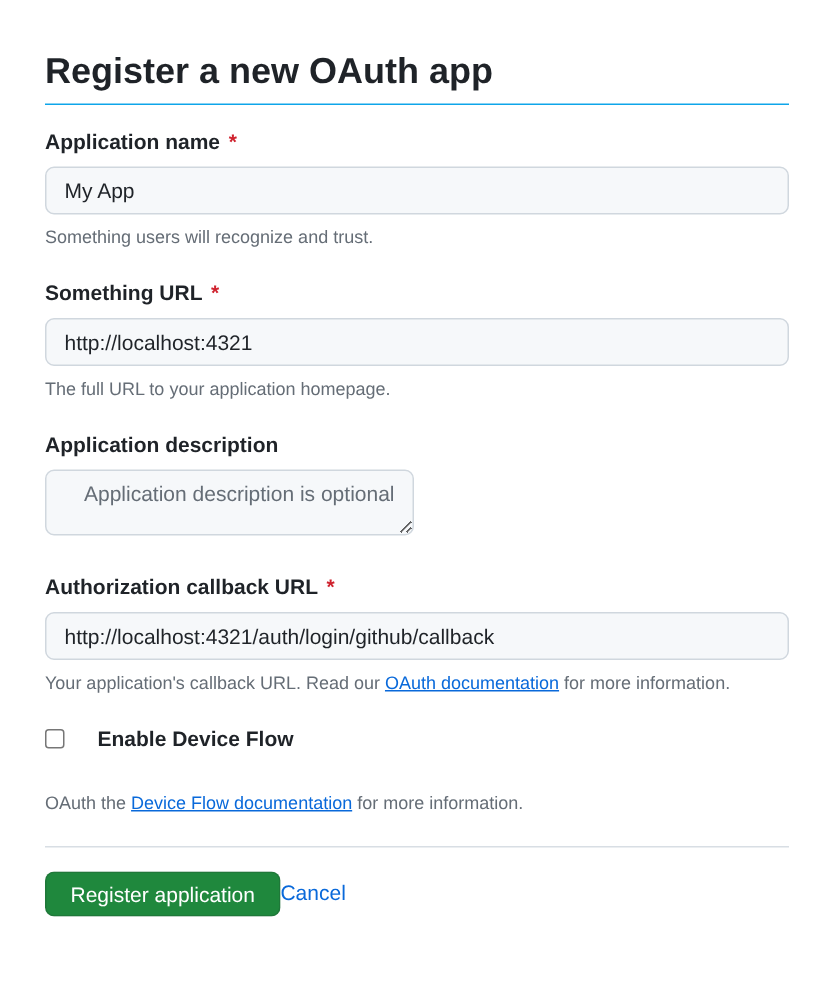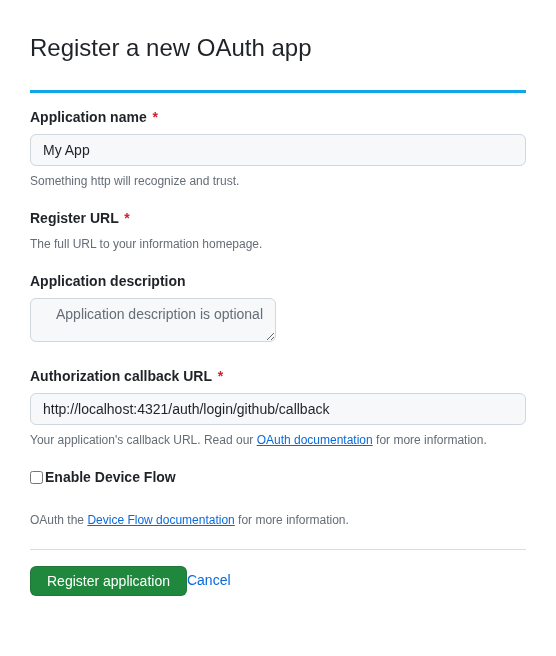--- a/index.html
+++ b/index.html
@@ -11,24 +11,24 @@
       font-family: -apple-system, BlinkMacSystemFont, "Segoe UI", Helvetica, Arial, sans-serif;
       font-size: 14px;
       line-height: 1.5;
       color: #24292f;
       background: #ffffff;
       padding: 30px;
       width: 556px;
     }
     h1 {
       font-size: 24px;
-      font-weight: 400;
+      font-weight: 700;
       color: #1f2328;
-      padding-bottom: 24px;
-      border-bottom: 3px solid #0ea5e9;
+      padding-bottom: 3px;
+      border-bottom: 1px solid #0ea5e9;
       margin-bottom: 14px;
     }
     .form-group {
       margin-bottom: 18px;
     }
     .label {
       display: block;
       font-weight: 600;
       font-size: 14px;
       color: #1f2328;
@@ -76,21 +76,21 @@
     .hint a, .checkbox-desc a {
       color: #0969da;
       text-decoration: underline;
     }
     .checkbox-group {
       margin-bottom: 18px;
     }
     .checkbox-row {
       display: flex;
       align-items: center;
-      gap: 2px;
+      gap: 22px;
     }
     .checkbox {
       width: 13px;
       height: 13px;
     }
     .checkbox-label {
       font-weight: 600;
       font-size: 14px;
       color: #1f2328;
     }
@@ -135,29 +135,30 @@
 <body>
 
 <h1>Register a new OAuth app</h1>
 
 <div class="form-group">
   <label class="label">
     <span>Application name</span>
     <span class="required">*</span>
   </label>
   <input type="text" class="text-input" value="My App" style="">
-  <span class="hint">Something http will recognize and trust.</span>
+  <span class="hint">Something users will recognize and trust.</span>
 </div>
 
 <div class="form-group">
   <label class="label">
-    <span>Register URL</span>
+    <span>Something URL</span>
     <span class="required">*</span>
   </label>
-  <span class="hint">The full URL to your information homepage.</span>
+  <input type="text" class="text-input" value="http://localhost:4321" style="">
+  <span class="hint">The full URL to your application homepage.</span>
 </div>
 
 <div class="form-group">
   <label class="label">
     <span>Application description</span>
   </label>
   <textarea class="textarea" placeholder="Application description is optional" style=""></textarea>
 </div>
 
 <div class="form-group">

